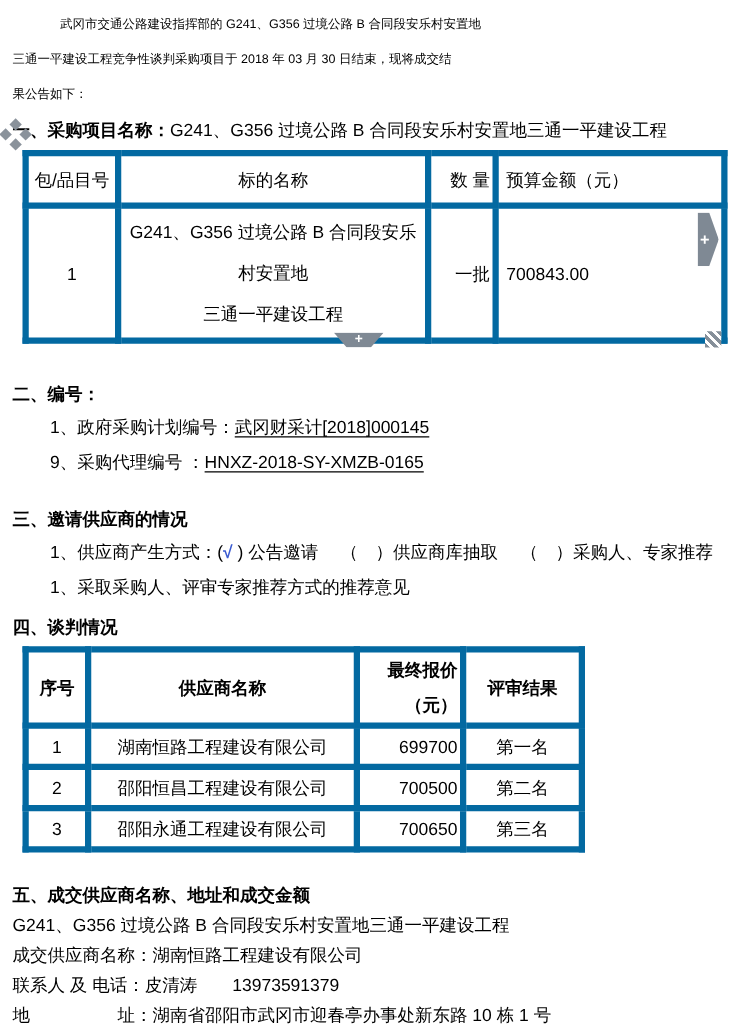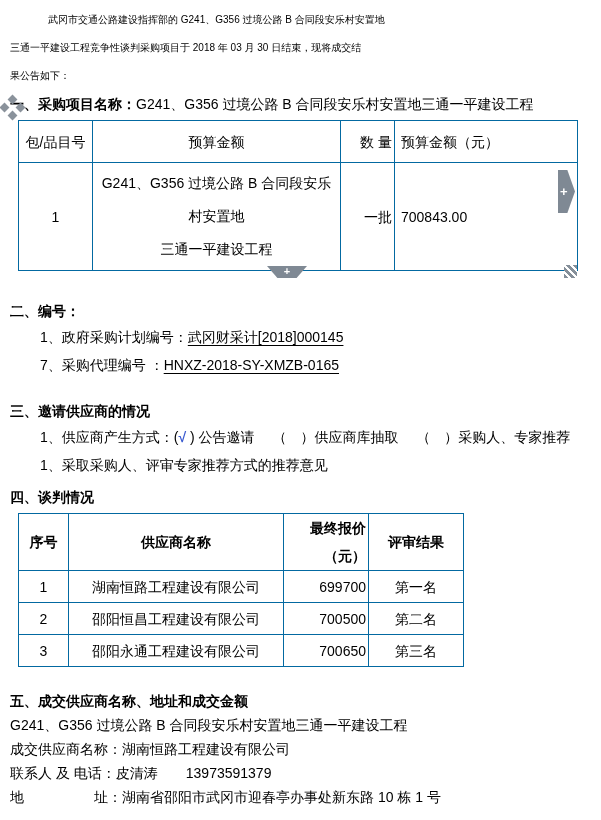--- a/index.html
+++ b/index.html
@@ -12,21 +12,21 @@
   }
   .page { position:relative; width:601px; height:820px; padding:6px 10px 0 10px; }
 
   .intro { font-size:10px; line-height:28px; white-space:pre-line; text-indent:38px; }
 
   .sec-line { line-height:24px; padding:2px 0; }
   .sec-label { font-weight:bold; }
   .sec-heading { font-weight:bold; line-height:24px; }
 
   table { border-collapse:collapse; table-layout:fixed; }
-  td, th { border:1px solid #0369a1; text-align:center; vertical-align:middle; font-weight:normal; font-size:14px; padding:0 2px; }
+  td, th { border:5px solid #0369a1; text-align:center; vertical-align:middle; font-weight:normal; font-size:14px; padding:0 2px; }
 
   .table1 { width:541px; margin:2px 0 0 8px; }
   .table1 .c1 { width:74px; } .table1 .c2 { width:248px; }
   .table1 .c3 { width:54px;text-align:right; } .table1 .c4 { width:183px; }
   .table1 .hrow { height:42px; }
   .table1 .drow { height:108px; }
   .table1 .left { text-align:left; padding-left:6px; }
   .table1 .name-cell { white-space:pre-line; line-height:33px; }
 
   .sec2 { margin-top:28px; }
@@ -79,21 +79,21 @@
 果公告如下：</p>
 
   <div class="sec-line">
     <span class="sec-label">一、采购项目名称：</span><span>G241、G356 过境公路 B 合同段安乐村安置地三通一平建设工程</span>
   </div>
 
   <table class="table1">
     <tbody>
         <tr class="hrow">
       <th class="c1">包/品目号</th>
-      <th class="c2">预算金额</th>
+      <th class="c2">标的名称</th>
       <th class="c3">数 量</th>
       <th class="c4 left">预算金额（元）</th>
     </tr>
     <tr class="drow">
       <td class="c1">1</td>
       <td class="c2 name-cell">G241、G356 过境公路 B 合同段安乐村安置地
 三通一平建设工程</td>
       <td class="c3">一批</td>
       <td class="c4 left">700843.00</td>
     </tr>
@@ -109,21 +109,21 @@
   <div class="col-insert"><span>+</span></div>
   <div class="row-insert"><span>+</span></div>
   <div class="corner-resize"></div>
 
   <div class="sec2">
     <div class="sec-heading">二、编号：</div>
     <div class="sub-item">
       <span>1、政府采购计划编号：</span><span class="code-val">武冈财采计[2018]000145</span>
     </div>
     <div class="sub-item">
-      <span>7、采购代理编号 ：</span><span class="code-val">HNXZ-2018-SY-XMZB-0165</span>
+      <span>9、采购代理编号 ：</span><span class="code-val">HNXZ-2018-SY-XMZB-0165</span>
     </div>
   </div>
 
   <div class="sec3">
     <div class="sec-heading">三、邀请供应商的情况</div>
     <div class="sub-item">
       <span>1、供应商产生方式：(</span><span class="check">√</span><span> ) 公告邀请　 （　）供应商库抽取　 （　）采购人、专家推荐</span>
     </div>
     <div class="sub-item">1、采取采购人、评审专家推荐方式的推荐意见</div>
   </div>

